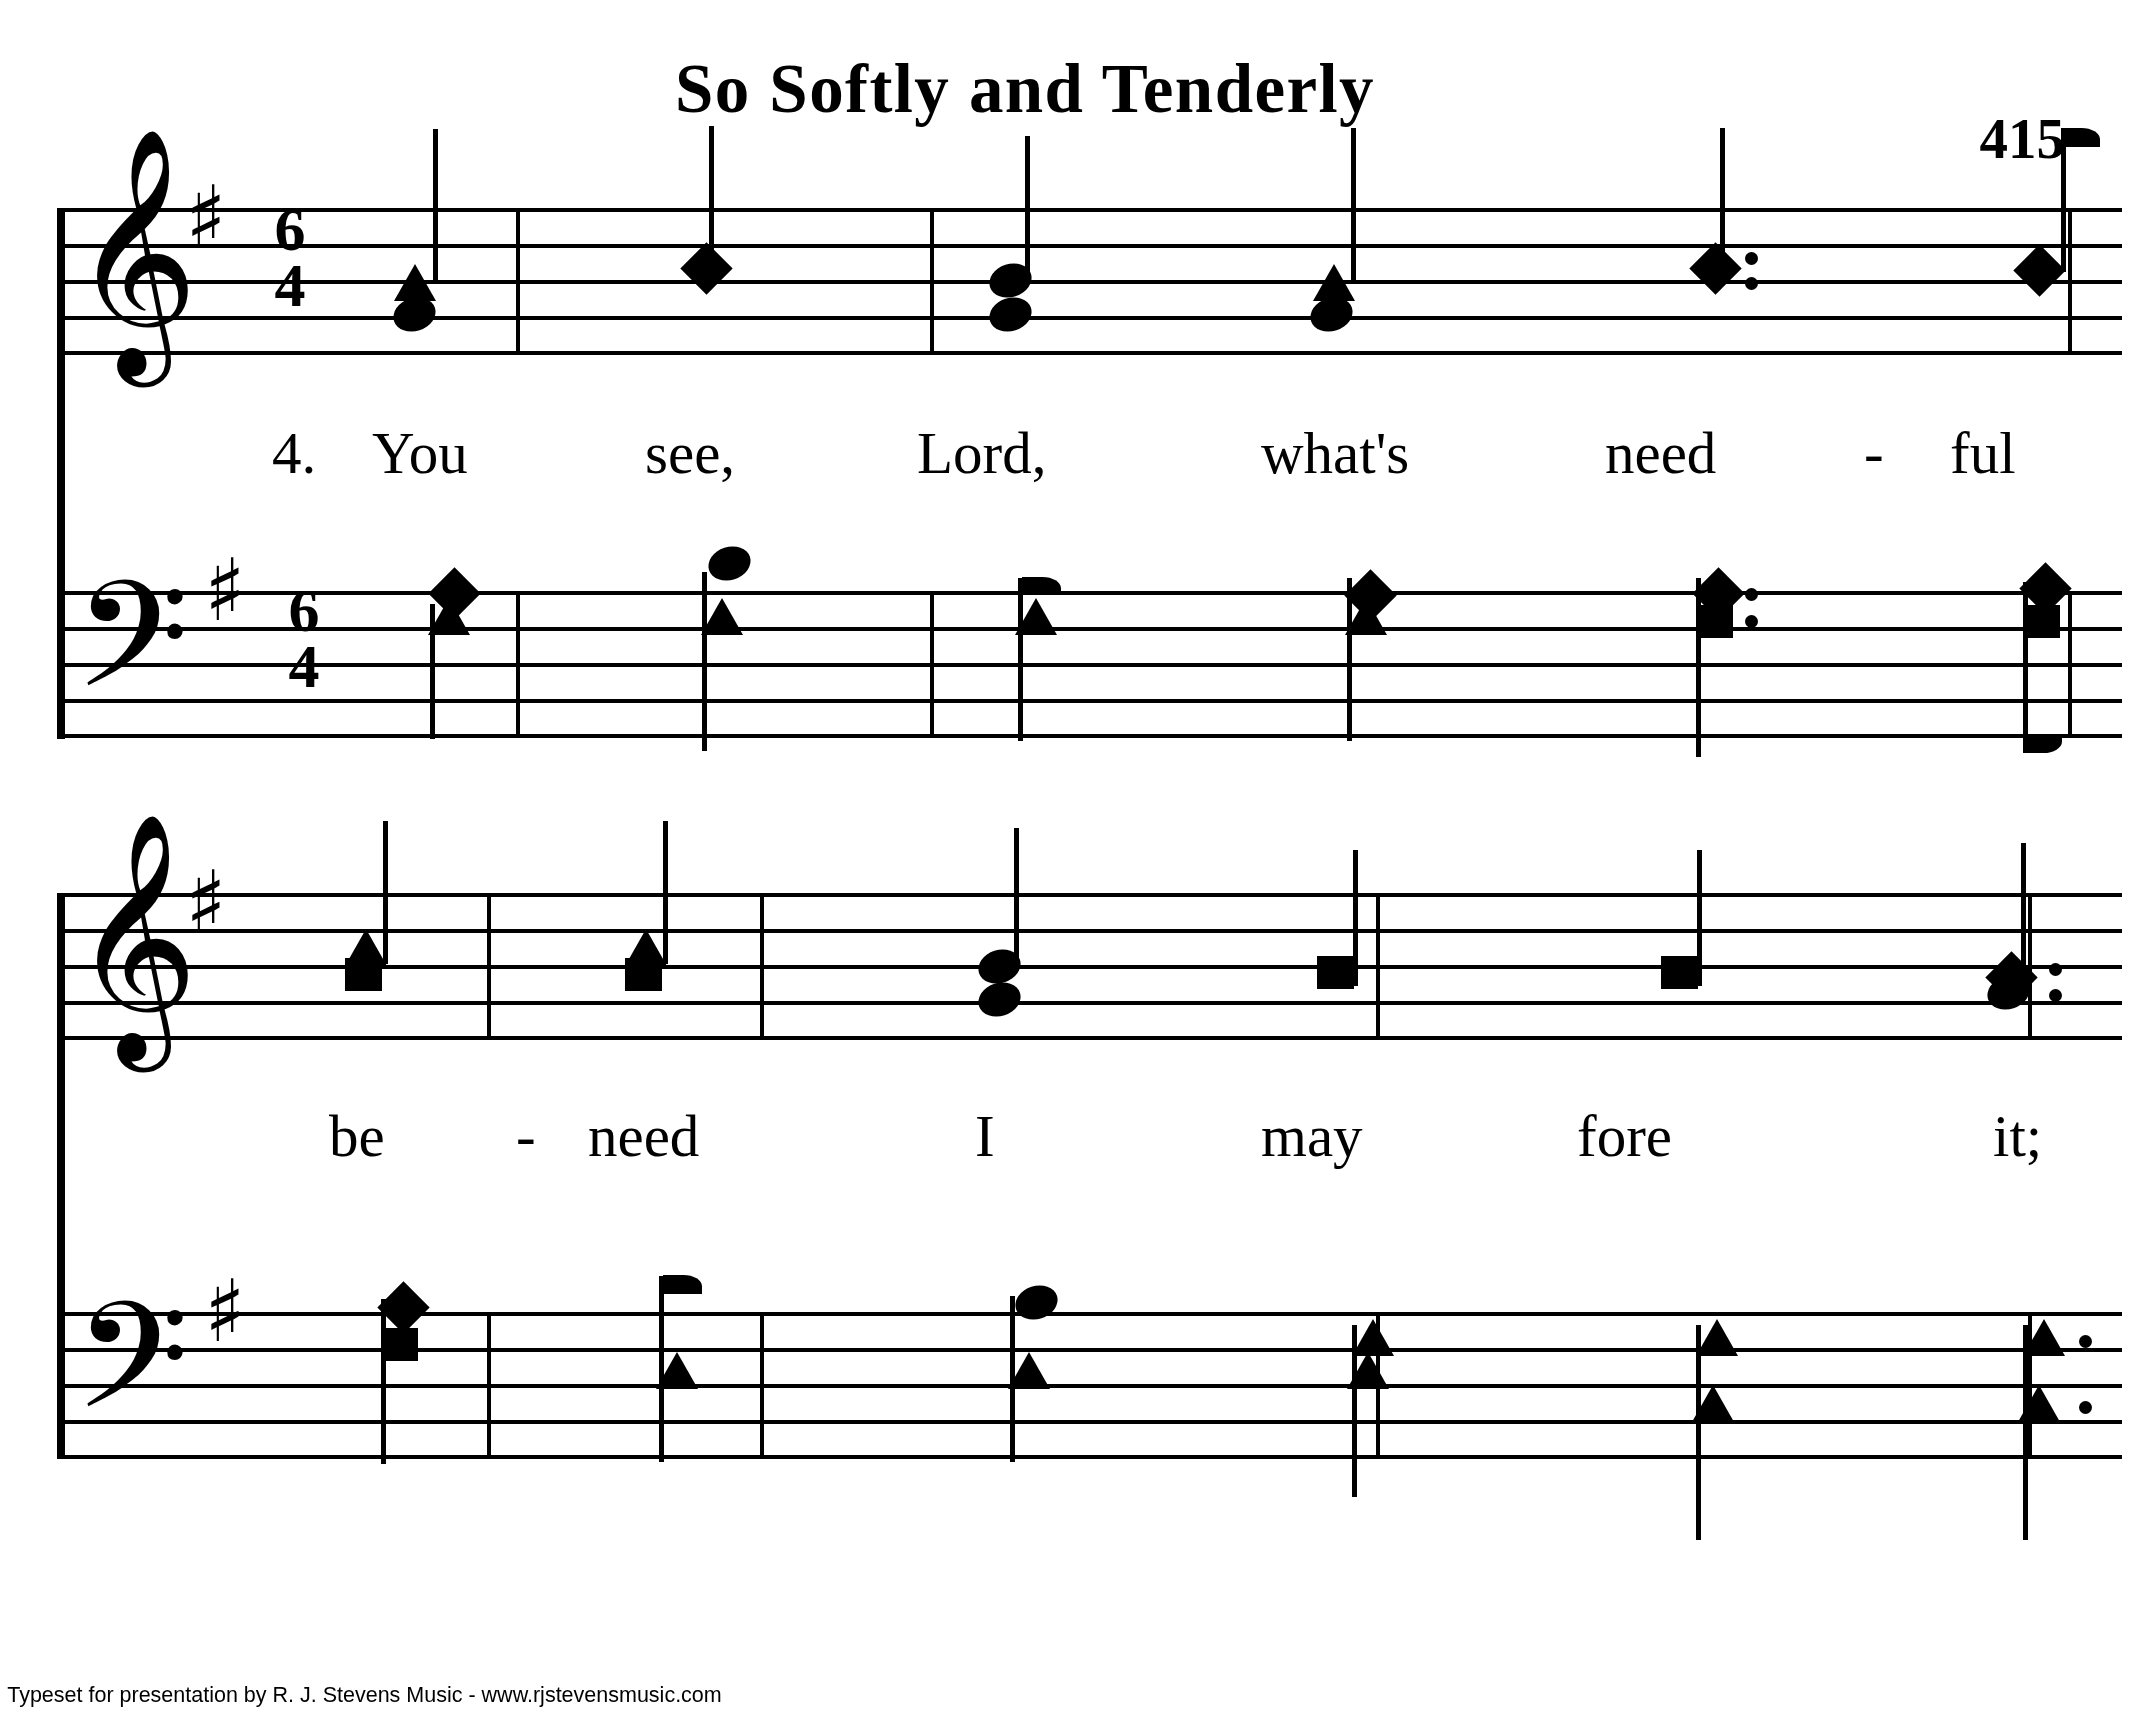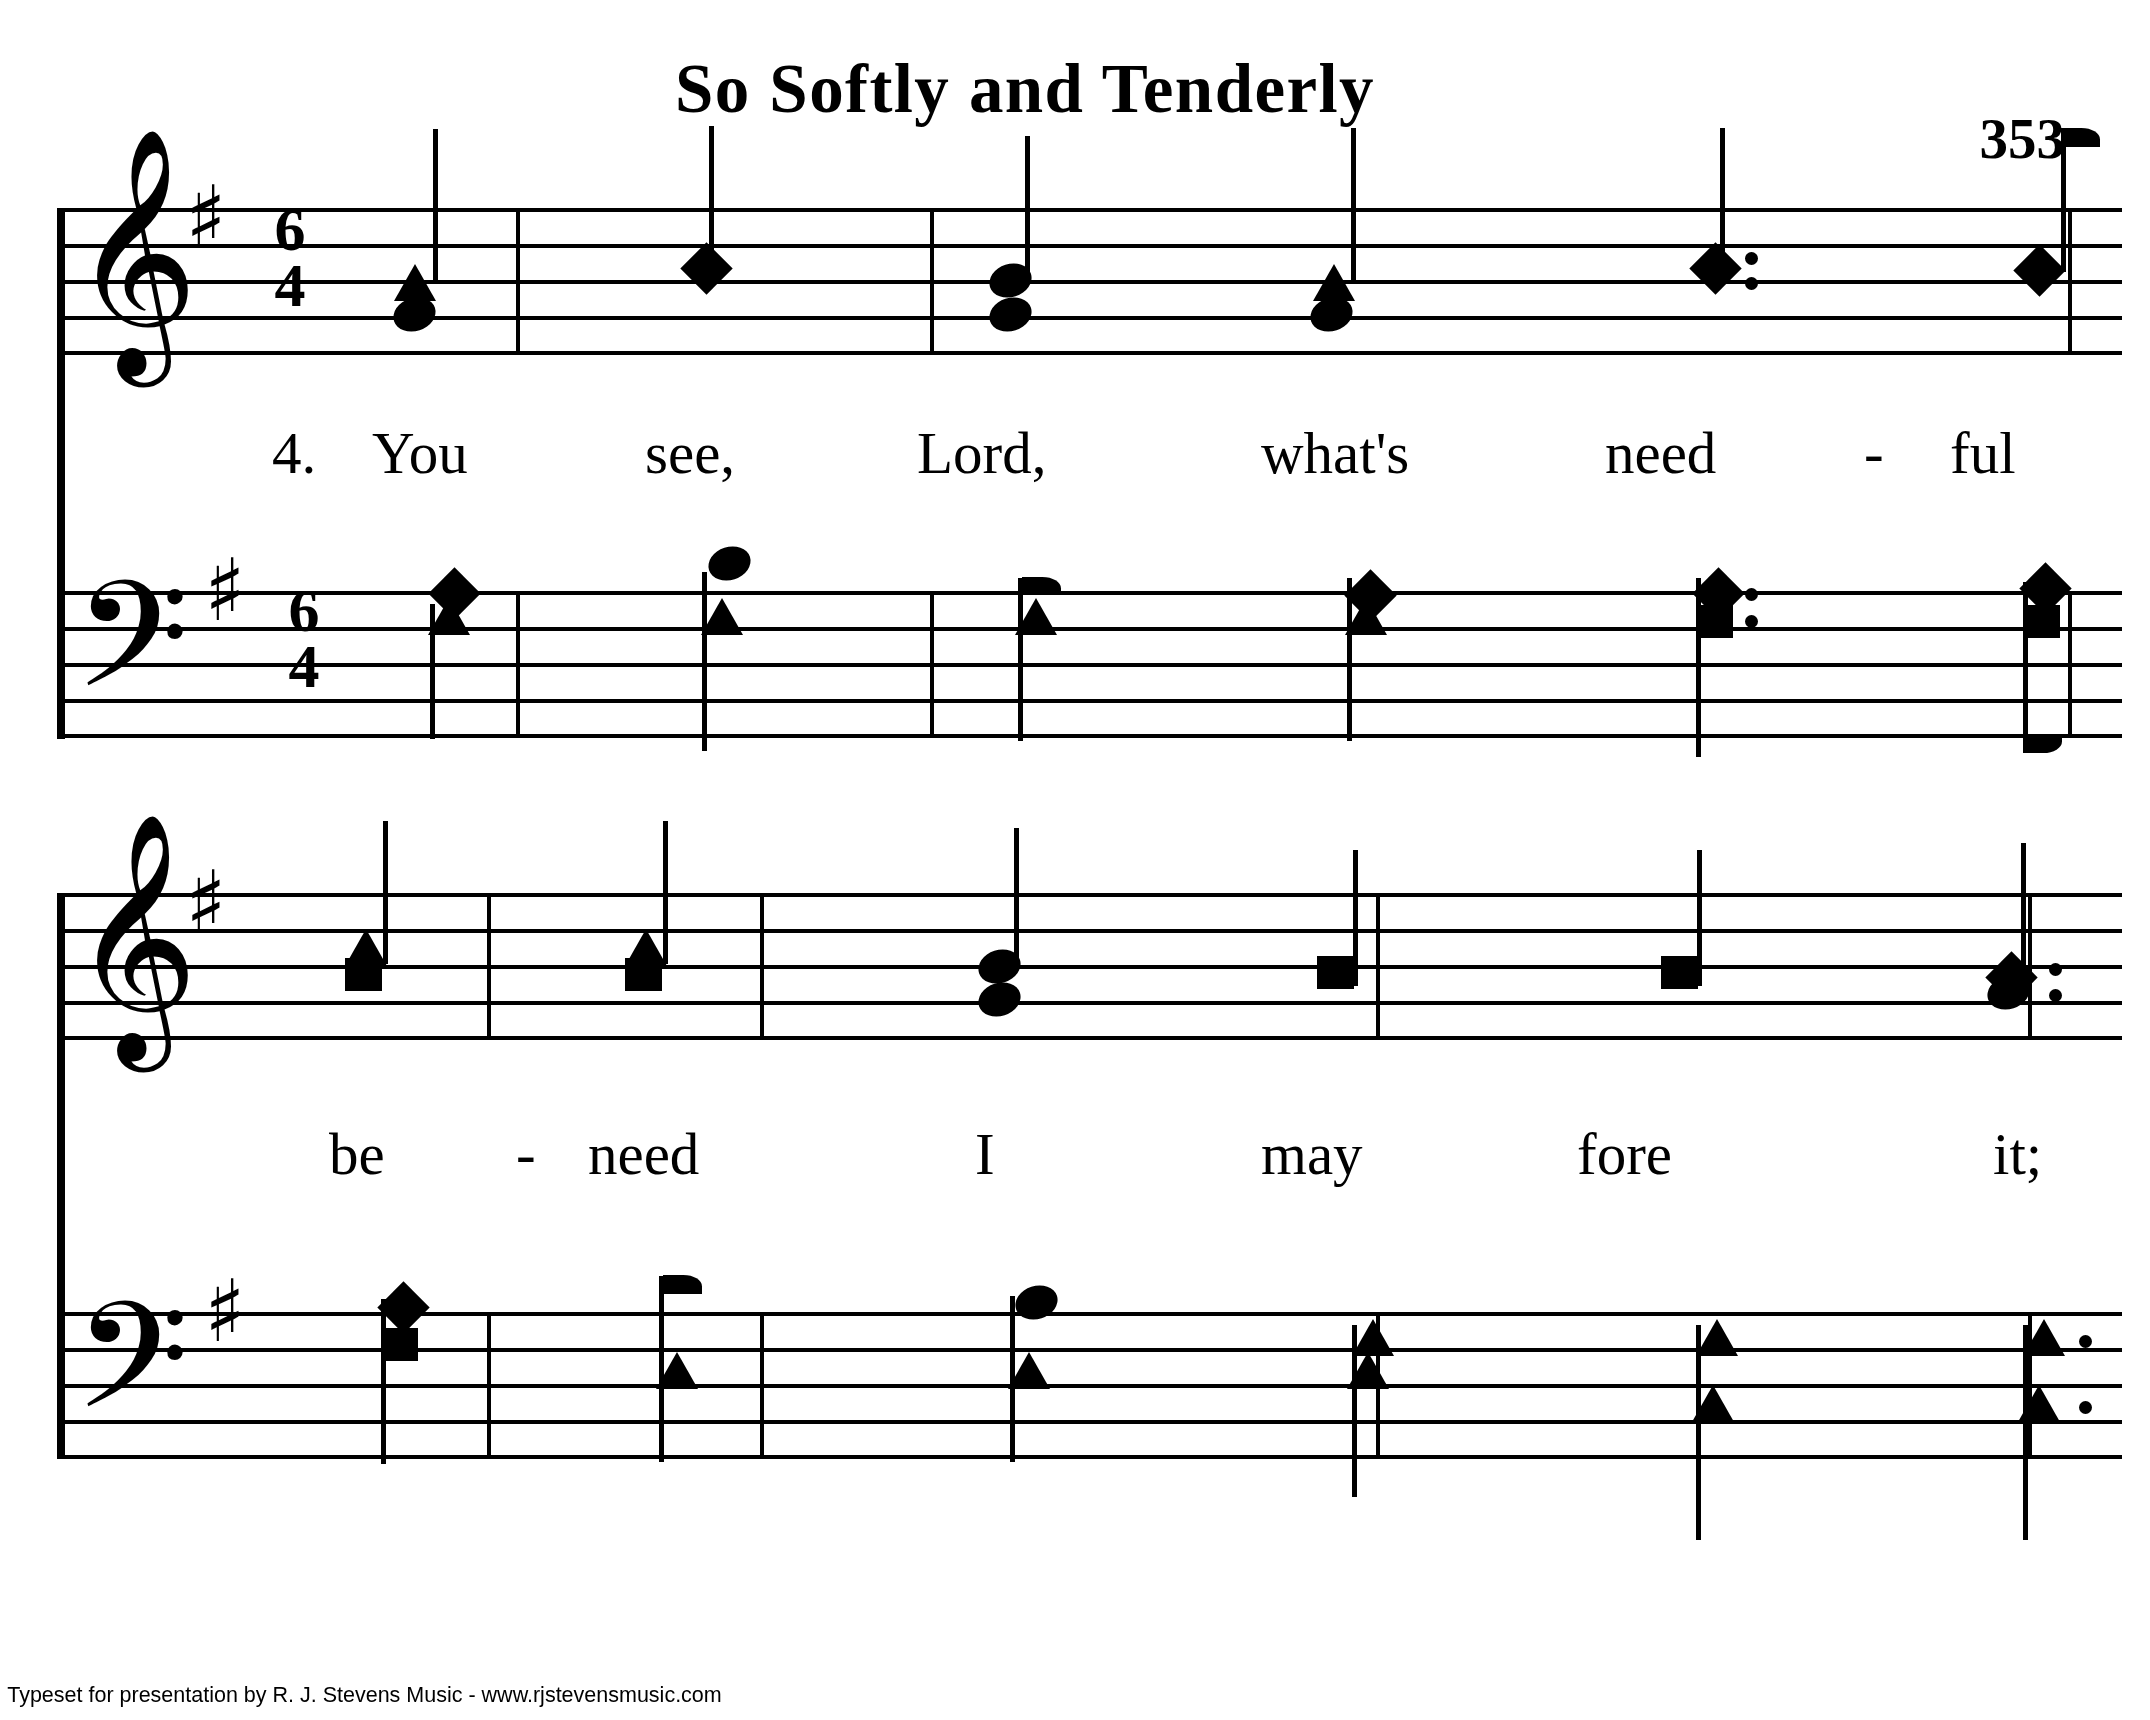--- a/index.html
+++ b/index.html
@@ -199,21 +199,21 @@
     font-size: 21.5px;
     color: #000;
     white-space: nowrap;
   }
 </style>
 </head>
 <body>
 
 <div class="title-row">
   <div class="song-title">So Softly and Tenderly</div>
-  <div class="song-number">353</div>
+  <div class="song-number">415</div>
 </div>
 
 <div class="system" id="system-1">
 
   <div class="system-left-bar" style="top:54px;height:531px;"></div>
 
   <div class="staff" style="top:54px;">
     <div class="line l1"></div>
     <div class="line l2"></div>
     <div class="line l3"></div>
@@ -385,21 +385,21 @@
 
     <div class="note">
       <div class="stem" style="left:1964px;top:-50px;height:136px;"></div>
       <div class="nh diamond" style="left:1936px;top:66px;"></div>
       <div class="nh oval" style="left:1930px;top:83px;"></div>
       <div class="dot" style="left:1992px;top:70px;"></div>
       <div class="dot" style="left:1992px;top:96px;"></div>
     </div>
   </div>
 
-  <div class="lyrics" style="top:288px;padding-left:7px;">
+  <div class="lyrics" style="top:270px;padding-left:7px;">
     <div class="lyric" style="left:272px;">be</div>
     <div class="lyric" style="left:459px;">-</div>
     <div class="lyric" style="left:531px;">need</div>
     <div class="lyric" style="left:918px;">I</div>
     <div class="lyric" style="left:1204px;">may</div>
     <div class="lyric" style="left:1520px;">fore</div>
     <div class="lyric" style="left:1936px;">it;</div>
   </div>
 
   <div class="staff" style="top:480px;">

